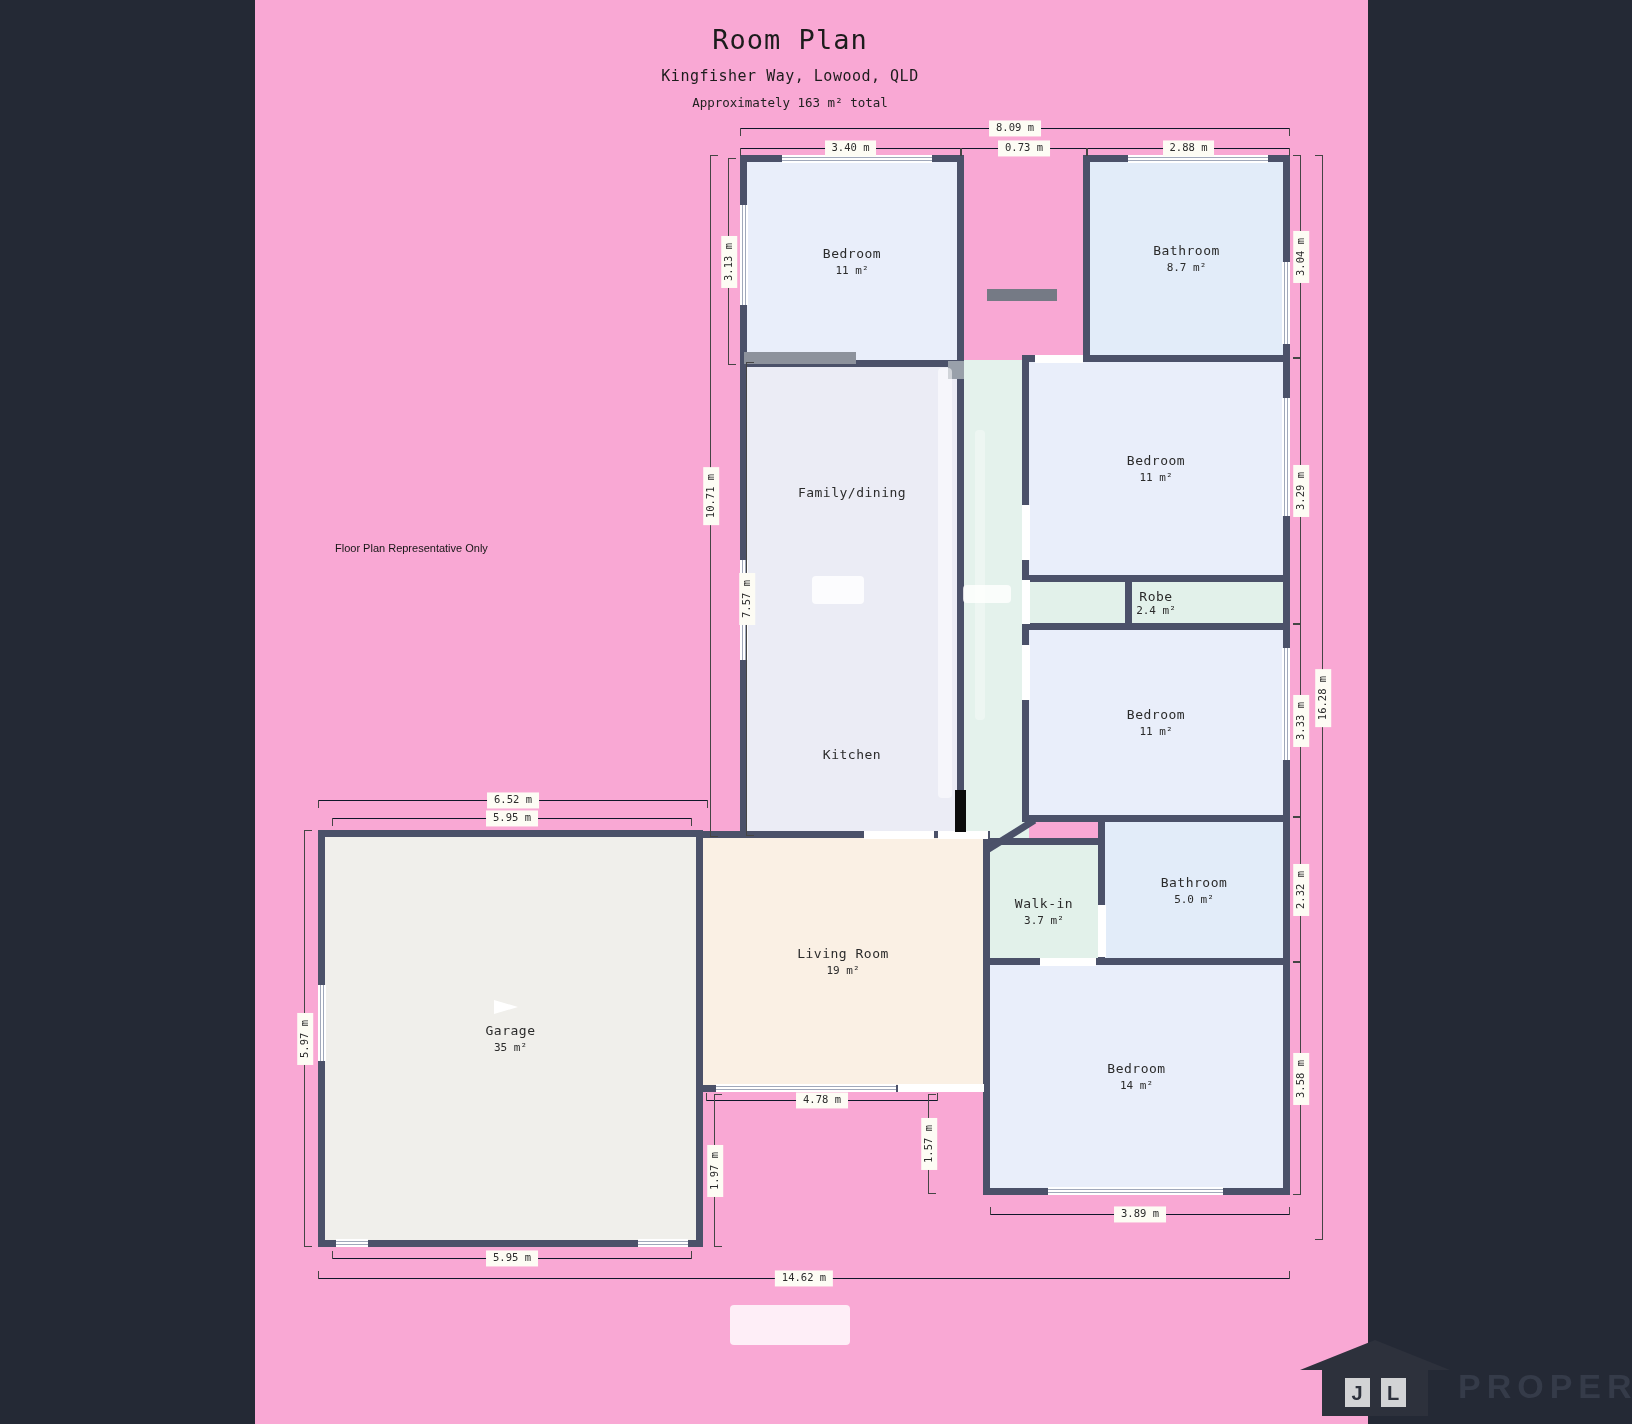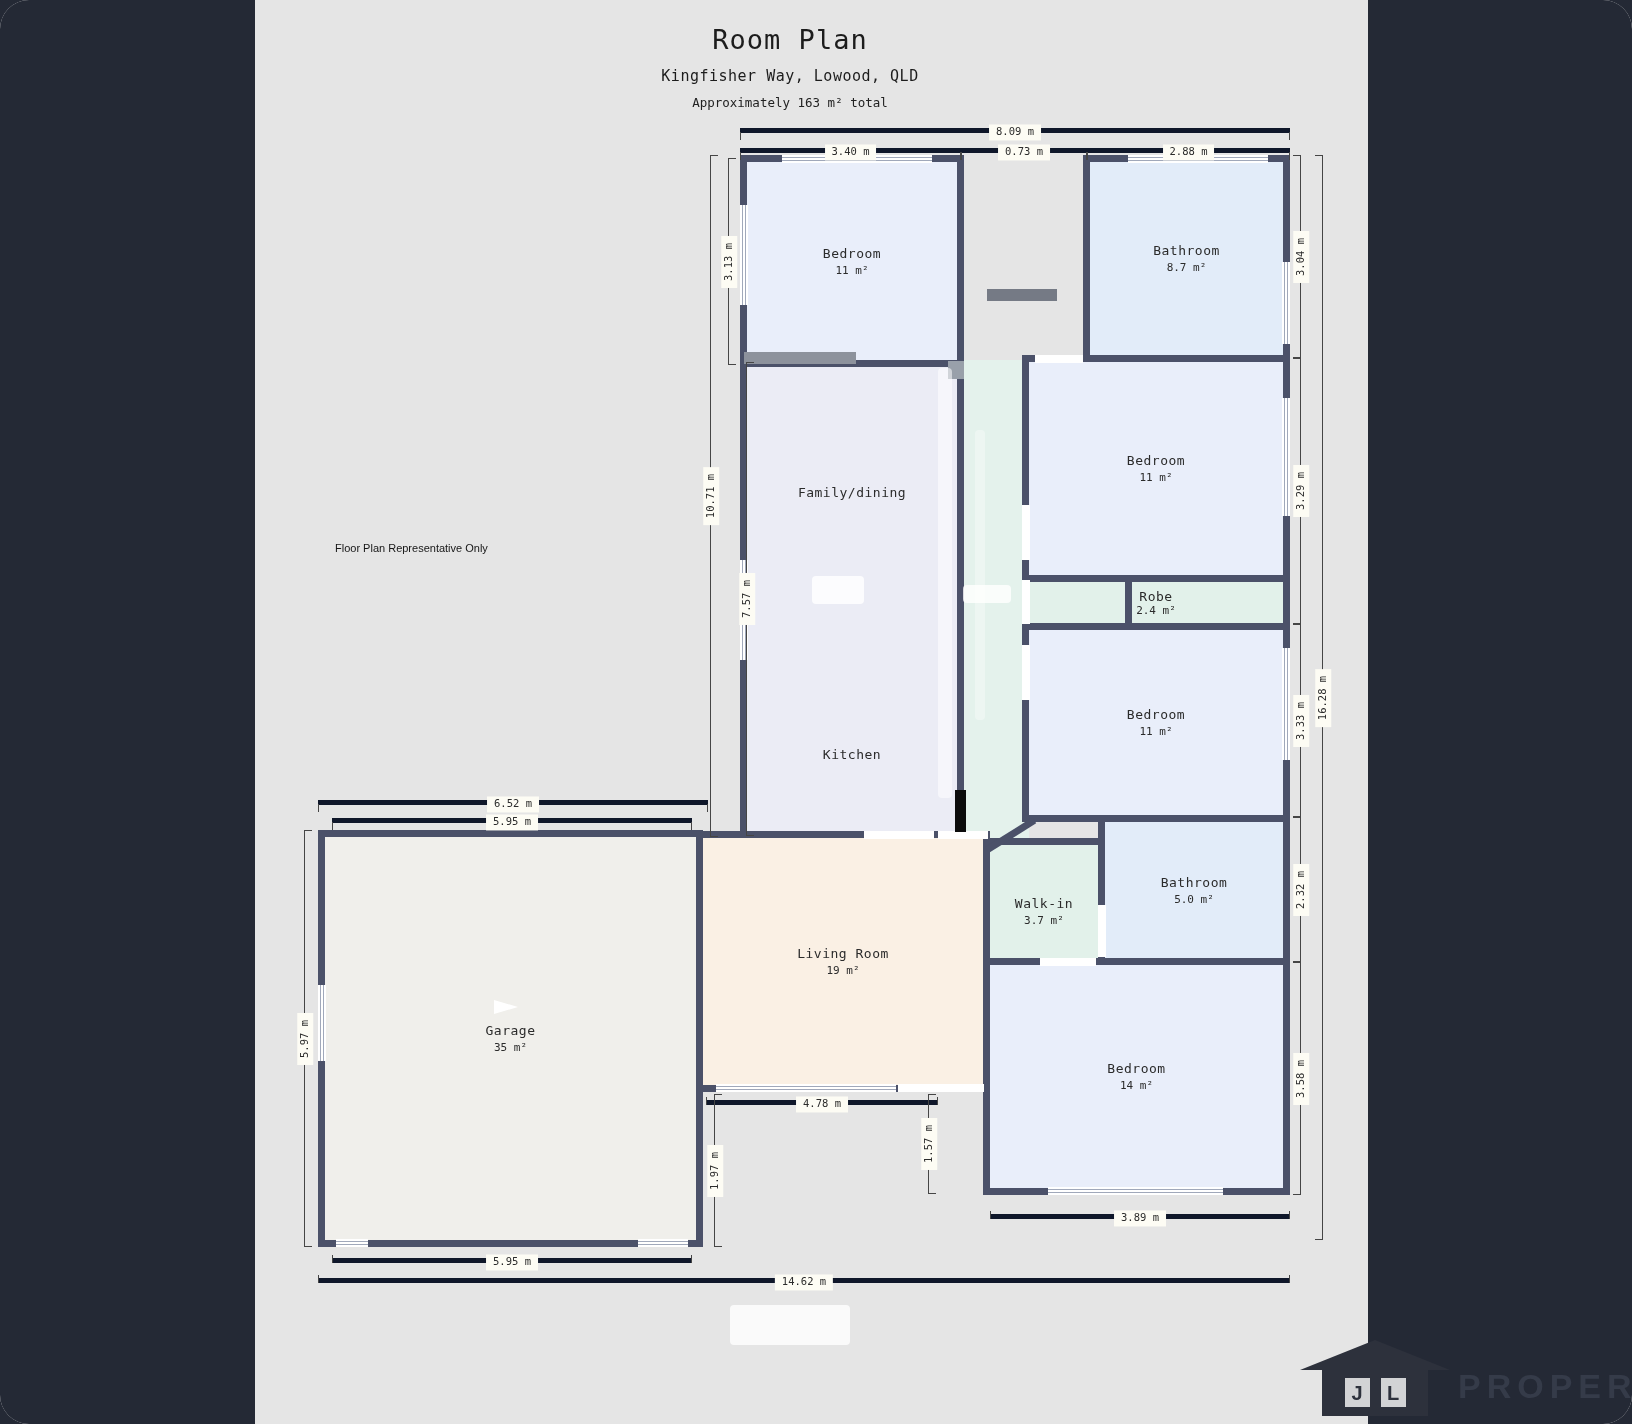--- a/index.html
+++ b/index.html
@@ -1,17 +1,17 @@
 <!DOCTYPE html>
 <html><head>
 <meta charset="utf-8">
 <style>
   html,body{margin:0;padding:0;background:#242935;}
-  .canvas{position:relative;width:1632px;height:1424px;background:#e5e5e5;overflow:hidden;
-          font-family:"DejaVu Sans Mono",monospace;border-radius:29px;}
+  .canvas{position:relative;width:1632px;height:1424px;background:#f9a8d4;overflow:hidden;
+          font-family:"DejaVu Sans Mono",monospace;}
   .panel{position:absolute;top:0;height:1424px;background:#242935;}
   .panel-left{left:0;width:255px;}
   .panel-right{left:1368px;width:264px;}
 
   
   .header{position:absolute;left:440px;top:24px;width:700px;text-align:center;color:#1c1c1c;}
   .header h1{margin:0;font-size:27px;font-weight:500;letter-spacing:1px;font-family:"DejaVu Sans Mono",monospace;}
   .header .address{margin-top:12px;font-size:15px;letter-spacing:.5px;}
   .header .area-note{margin-top:10px;font-size:12.5px;color:#222;}
 
@@ -35,21 +35,21 @@
   .win-v{position:absolute;width:8px;background:linear-gradient(to right,
          #ffffff 0 2px,#a0a8ba 2px 3px,#ffffff 3px 5px,#a0a8ba 5px 6px,#ffffff 6px 8px);}
   .door-gap{position:absolute;background:#ffffff;}
 
   
   .fixture{position:absolute;}
   .ghost{position:absolute;background:#ffffff;border-radius:4px;}
 
   
   .dim{position:absolute;}
-  .dim-h{height:0;border-top:5px solid #0f172a;}
+  .dim-h{height:0;border-top:1px solid #0f172a;}
   .dim-h::before,.dim-h::after{content:"";position:absolute;width:6px;height:8px;}
   .dim-h.hooks-down::before{left:0;top:-1px;border-left:1px solid #454545;}
   .dim-h.hooks-down::after{right:0;top:-1px;border-right:1px solid #454545;}
   .dim-h.hooks-up::before{left:0;top:-8px;border-left:1px solid #454545;}
   .dim-h.hooks-up::after{right:0;top:-8px;border-right:1px solid #454545;}
   .dim-v{width:0;border-left:1px solid #454545;}
   .dim-v::before,.dim-v::after{content:"";position:absolute;height:6px;width:8px;}
   .dim-v.hooks-right::before{left:-1px;top:0;border-top:1px solid #454545;}
   .dim-v.hooks-right::after{left:-1px;bottom:0;border-bottom:1px solid #454545;}
   .dim-v.hooks-left::before{left:-8px;top:0;border-top:1px solid #454545;}

